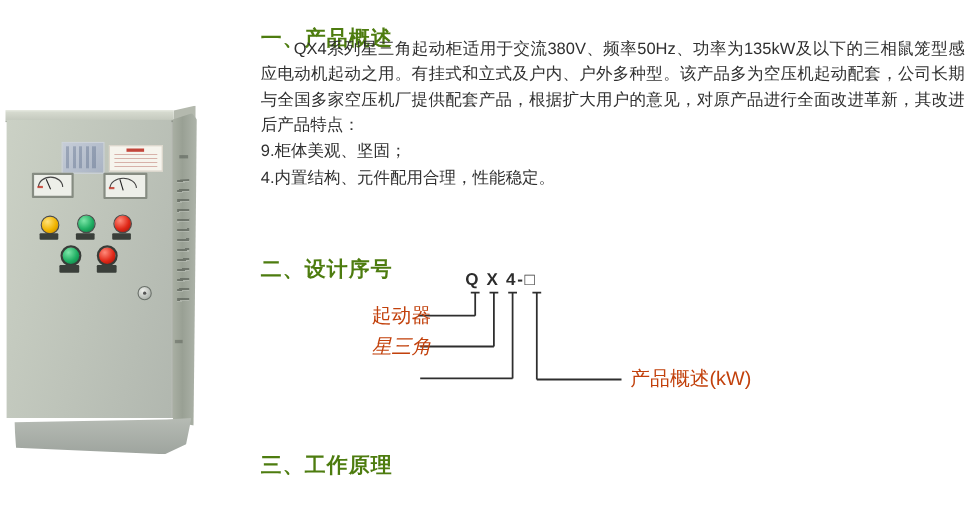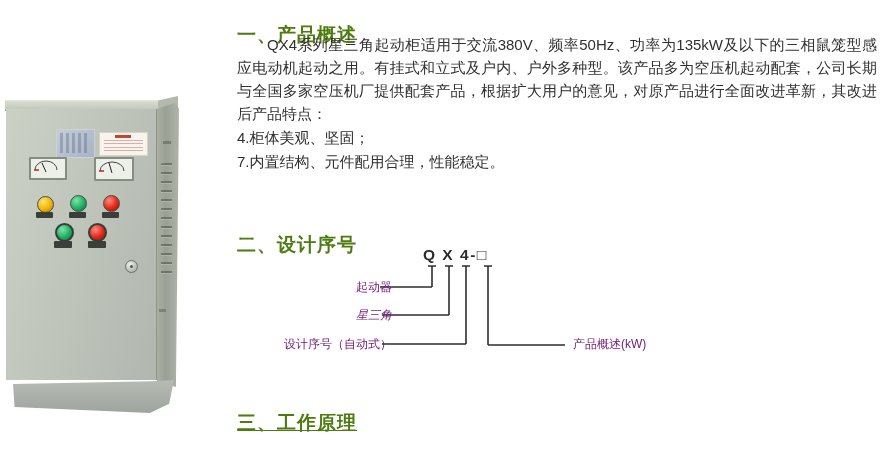--- a/index.html
+++ b/index.html
@@ -23,21 +23,21 @@
     font-size:15px;line-height:23.5px;font-weight:500;color:#303030;}
   .feature-list div{white-space:nowrap;}
   
   .diagram{position:absolute;left:0;top:246px;width:460px;height:112px;}
   .diagram svg{position:absolute;left:0;top:0;}
   .model-code{
     position:absolute;left:186px;top:0;font-size:15.5px;font-weight:bold;
     letter-spacing:1.5px;color:#2c2c2c;white-space:nowrap;
   }
   .diag-label{
-    position:absolute;font-size:12px;font-weight:500;color:#701a75;white-space:nowrap;line-height:18px;
+    position:absolute;font-size:18px;font-weight:500;color:#c2410c;white-space:nowrap;line-height:18px;
   }
   .lbl-right{right:305px;text-align:right;}
   
   .photo{position:absolute;left:4px;top:93px;width:190px;height:330px;}
   .photo *{position:absolute;}
   .lid-front{left:1px;top:7px;width:153px;height:9px;
     background:linear-gradient(#d8dcd1,#c2c7bc);border-top:1px solid #e4e7de;border-bottom:1px solid #9ba197;}
   .lid-side{left:154px;top:3px;width:20px;height:14px;background:#b4b9ae;
     clip-path:polygon(0 32%,100% 0,100% 92%,0 100%);}
   .cab-front{left:2px;top:16px;width:150px;height:271px;
@@ -125,38 +125,37 @@
   </div>
 </div>
 
 <div class="content">
 
   <h2 class="sec-heading" style="top:6px;">一、产品概述</h2>
 
   <div class="body-text indent" style="top:33px;">QX4系列星三角起动柜适用于交流380V、频率50Hz、功率为135kW及以下的三相鼠笼型感应电动机起动之用。有挂式和立式及户内、户外多种型。该产品多为空压机起动配套，公司长期与全国多家空压机厂提供配套产品，根据扩大用户的意见，对原产品进行全面改进革新，其改进后产品特点：</div>
 
   <div class="feature-list">
-    <div>4.柜体美观、坚固；</div>
-    <div>7.内置结构、元件配用合理，性能稳定。</div>
+    <div>9.柜体美观、坚固；</div>
+    <div>4.内置结构、元件配用合理，性能稳定。</div>
   </div>
 
   <h2 class="sec-heading" style="top:216px;">二、设计序号</h2>
 
   <div class="diagram">
     <svg width="460" height="112" viewBox="0 0 460 112">
       <g stroke="#2e2e2e" stroke-width="1.6" fill="none">
         <path d="M191 20 H199 M195 20 V41 M143 41 H195"></path>
         <path d="M208 20 H216 M212 20 V69 M145 69 H212"></path>
         <path d="M225 20 H233 M229 20 V98 M145 98 H229"></path>
         <path d="M247 20 H255 M251 20 V99 M251 99 H328"></path>
       </g>
     </svg>
     <span class="model-code"><span>Q X 4-</span><span>□</span></span>
     <span class="diag-label lbl-right" style="top:32px;">起动器</span>
     <span class="diag-label lbl-right" style="top:60px;font-style:italic;">星三角</span>
-    <span class="diag-label lbl-right" style="top:89px;">设计序号（自动式）</span>
     <span class="diag-label" style="left:336px;top:89px;">产品概述(kW)</span>
   </div>
 
-  <h2 class="sec-heading" style="top:394px;text-decoration:underline;">三、工作原理</h2>
+  <h2 class="sec-heading" style="top:394px;">三、工作原理</h2>
 
 
 </div>
 
 </body></html>

